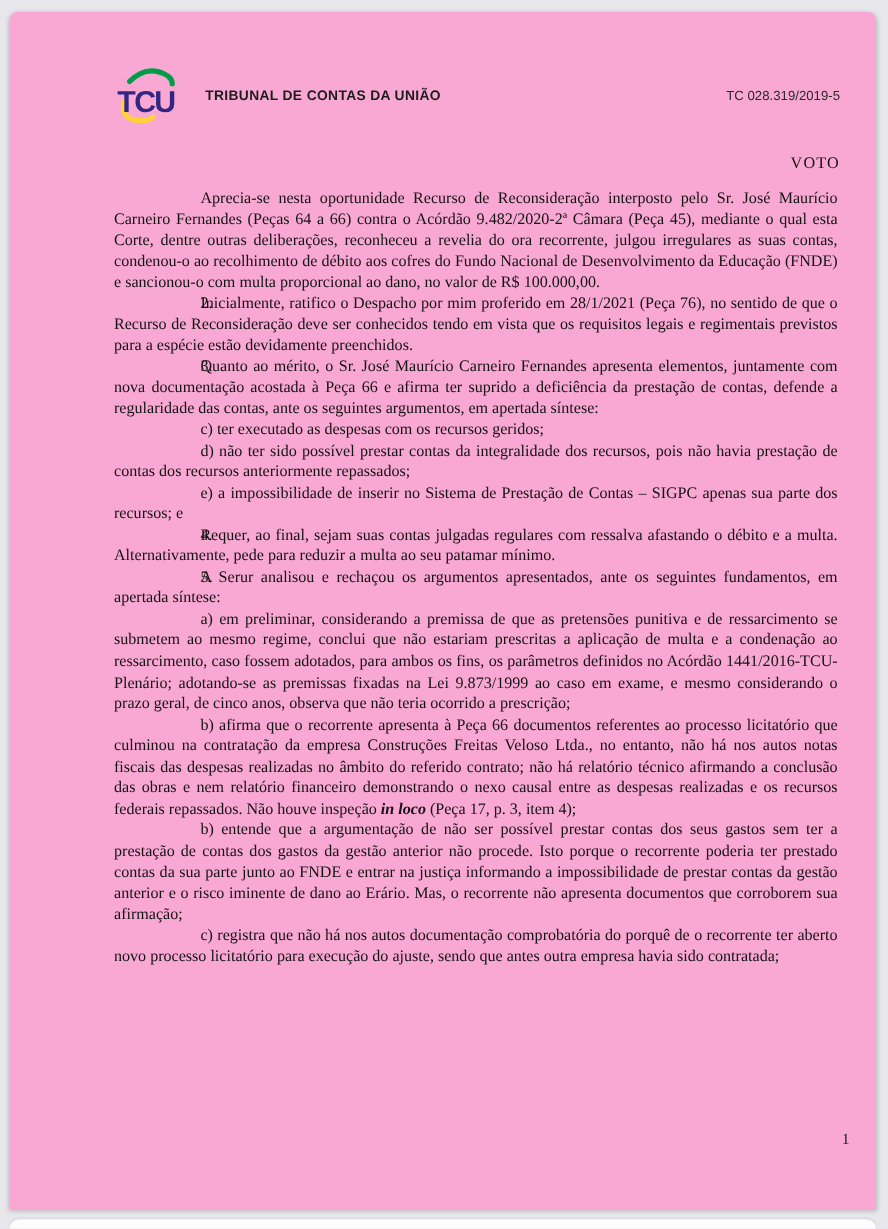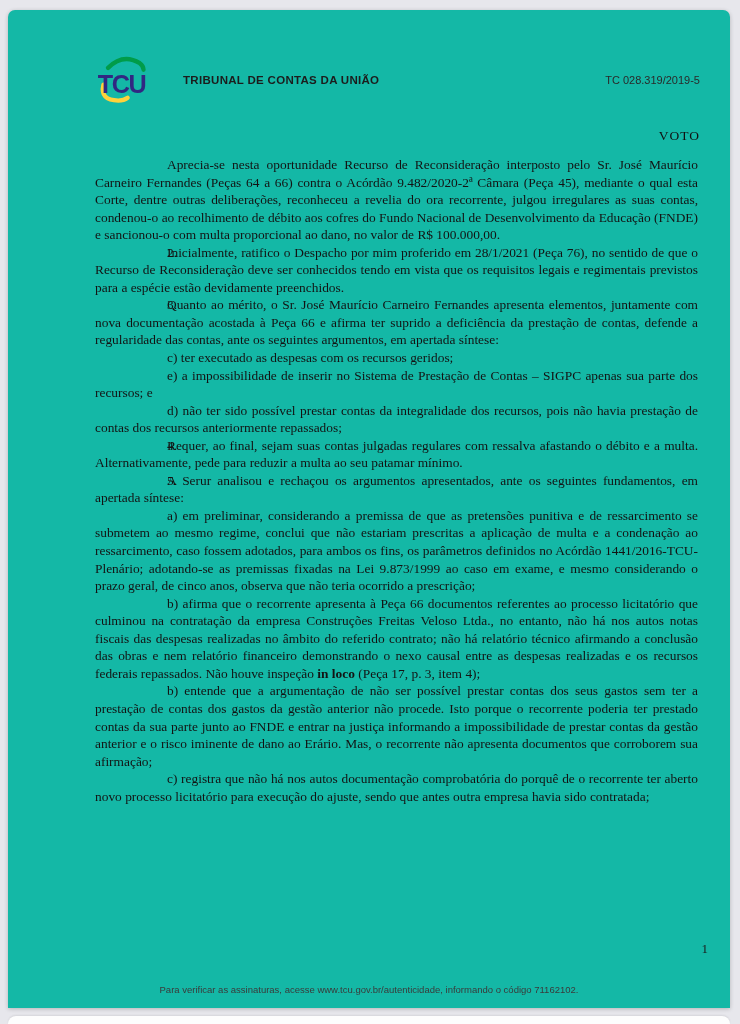--- a/index.html
+++ b/index.html
@@ -1,32 +1,32 @@
 <!DOCTYPE html>
 <html><head>
 <meta charset="utf-8">
 <style>
   html,body{margin:0;padding:0;width:740px;height:1024px;background:#e7e7ec;overflow:hidden;}
   .page{
     position:absolute;left:8px;top:10px;width:722px;height:998px;
-    background:#14b8a6;border-radius:7px 7px 0 0;
+    background:#f9a8d4;border-radius:7px 7px 0 0;
     box-shadow:0 1px 4px rgba(0,0,0,0.22);
   }
   .next-page{
     position:absolute;left:8px;top:1016px;width:722px;height:8px;
     background:#fdfdfd;border-radius:8px 8px 0 0;
     box-shadow:0 -1px 2px rgba(0,0,0,0.08);
   }
   .header{
     position:absolute;left:87px;right:30px;top:44px;height:52px;
     display:flex;align-items:center;
   }
   .logo{width:56px;height:54px;flex:0 0 auto;}
   .org-name{
-    margin-left:32px;
+    margin-left:20px;
     font:bold 11.5px/14px "Liberation Sans", sans-serif;
     letter-spacing:0.3px;color:#1c1c1c;
   }
   .case-number{
     margin-left:auto;
     font:11px/14px "Liberation Sans", sans-serif;color:#2a2a2a;
   }
   .doc-title{
     position:absolute;left:87px;right:30px;top:118px;
     text-align:right;
@@ -36,21 +36,21 @@
   .doc-body{
     position:absolute;left:87px;right:32px;top:146px;
   }
   .para{
     margin:0;position:relative;
     text-align:justify;text-indent:72px;
     font:13.4px/17.55px "Liberation Serif", serif;
     color:#131313;
   }
   .para .pnum{position:absolute;left:0;top:0;}
-  .para .bold{font-weight:bold;}
+  .para .bold{font-weight:bold;font-style:italic;}
   .page-number{
     position:absolute;right:22px;bottom:52px;
     font:13px/15px "Liberation Serif", serif;color:#1a1a1a;
   }
   .footer-text{
     position:absolute;left:0;right:0;bottom:12px;
     text-align:center;
     font:9.5px/12px "Liberation Sans", sans-serif;color:#3a3a3a;
   }
 </style>
@@ -69,29 +69,28 @@
     <div class="case-number">TC 028.319/2019-5</div>
   </div>
 
   <div class="doc-title">VOTO</div>
 
   <div class="doc-body">
       <p class="para"><span>Aprecia-se nesta oportunidade Recurso de Reconsideração interposto pelo Sr. José Maurício Carneiro Fernandes (Peças 64 a 66) contra o Acórdão 9.482/2020-2ª Câmara (Peça 45), mediante o qual esta Corte, dentre outras deliberações, reconheceu a revelia do ora recorrente, julgou irregulares as suas contas, condenou-o ao recolhimento de débito aos cofres do Fundo Nacional de Desenvolvimento da Educação (FNDE) e sancionou-o com multa proporcional ao dano, no valor de R$ 100.000,00.</span></p>
       <p class="para"><span class="pnum">2.</span><span>Inicialmente, ratifico o Despacho por mim proferido em 28/1/2021 (Peça 76), no sentido de que o Recurso de Reconsideração deve ser conhecidos tendo em vista que os requisitos legais e regimentais previstos para a espécie estão devidamente preenchidos.</span></p>
       <p class="para"><span class="pnum">3.</span><span>Quanto ao mérito, o Sr. José Maurício Carneiro Fernandes apresenta elementos, juntamente com nova documentação acostada à Peça 66 e afirma ter suprido a deficiência da prestação de contas, defende a regularidade das contas, ante os seguintes argumentos, em apertada síntese:</span></p>
       <p class="para"><span>c) ter executado as despesas com os recursos geridos;</span></p>
+      <p class="para"><span>d) não ter sido possível prestar contas da integralidade dos recursos, pois não havia prestação de contas dos recursos anteriormente repassados;</span></p>
       <p class="para"><span>e) a impossibilidade de inserir no Sistema de Prestação de Contas – SIGPC apenas sua parte dos recursos; e</span></p>
-      <p class="para"><span>d) não ter sido possível prestar contas da integralidade dos recursos, pois não havia prestação de contas dos recursos anteriormente repassados;</span></p>
       <p class="para"><span class="pnum">4.</span><span>Requer, ao final, sejam suas contas julgadas regulares com ressalva afastando o débito e a multa. Alternativamente, pede para reduzir a multa ao seu patamar mínimo.</span></p>
       <p class="para"><span class="pnum">5.</span><span>A Serur analisou e rechaçou os argumentos apresentados, ante os seguintes fundamentos, em apertada síntese:</span></p>
       <p class="para"><span>a) em preliminar, considerando a premissa de que as pretensões punitiva e de ressarcimento se submetem ao mesmo regime, conclui que não estariam prescritas a aplicação de multa e a condenação ao ressarcimento, caso fossem adotados, para ambos os fins, os parâmetros definidos no Acórdão 1441/2016-TCU-Plenário; adotando-se as premissas fixadas na Lei 9.873/1999 ao caso em exame, e mesmo considerando o prazo geral, de cinco anos, observa que não teria ocorrido a prescrição;</span></p>
       <p class="para"><span>b) afirma que o recorrente apresenta à Peça 66 documentos referentes ao processo licitatório que culminou na contratação da empresa Construções Freitas Veloso Ltda., no entanto, não há nos autos notas fiscais das despesas realizadas no âmbito do referido contrato; não há relatório técnico afirmando a conclusão das obras e nem relatório financeiro demonstrando o nexo causal entre as despesas realizadas e os recursos federais repassados. Não houve inspeção </span><span class="bold">in loco</span><span> (Peça 17, p. 3, item 4);</span></p>
       <p class="para"><span>b) entende que a argumentação de não ser possível prestar contas dos seus gastos sem ter a prestação de contas dos gastos da gestão anterior não procede. Isto porque o recorrente poderia ter prestado contas da sua parte junto ao FNDE e entrar na justiça informando a impossibilidade de prestar contas da gestão anterior e o risco iminente de dano ao Erário. Mas, o recorrente não apresenta documentos que corroborem sua afirmação;</span></p>
       <p class="para"><span>c) registra que não há nos autos documentação comprobatória do porquê de o recorrente ter aberto novo processo licitatório para execução do ajuste, sendo que antes outra empresa havia sido contratada;</span></p>
     </div>
 
   <div class="page-number">1</div>
 
-  <div class="footer-text">Para verificar as assinaturas, acesse www.tcu.gov.br/autenticidade, informando o código 71162102.</div>
 
 </div>
 
 <div class="next-page"></div>
 
 </body></html>

